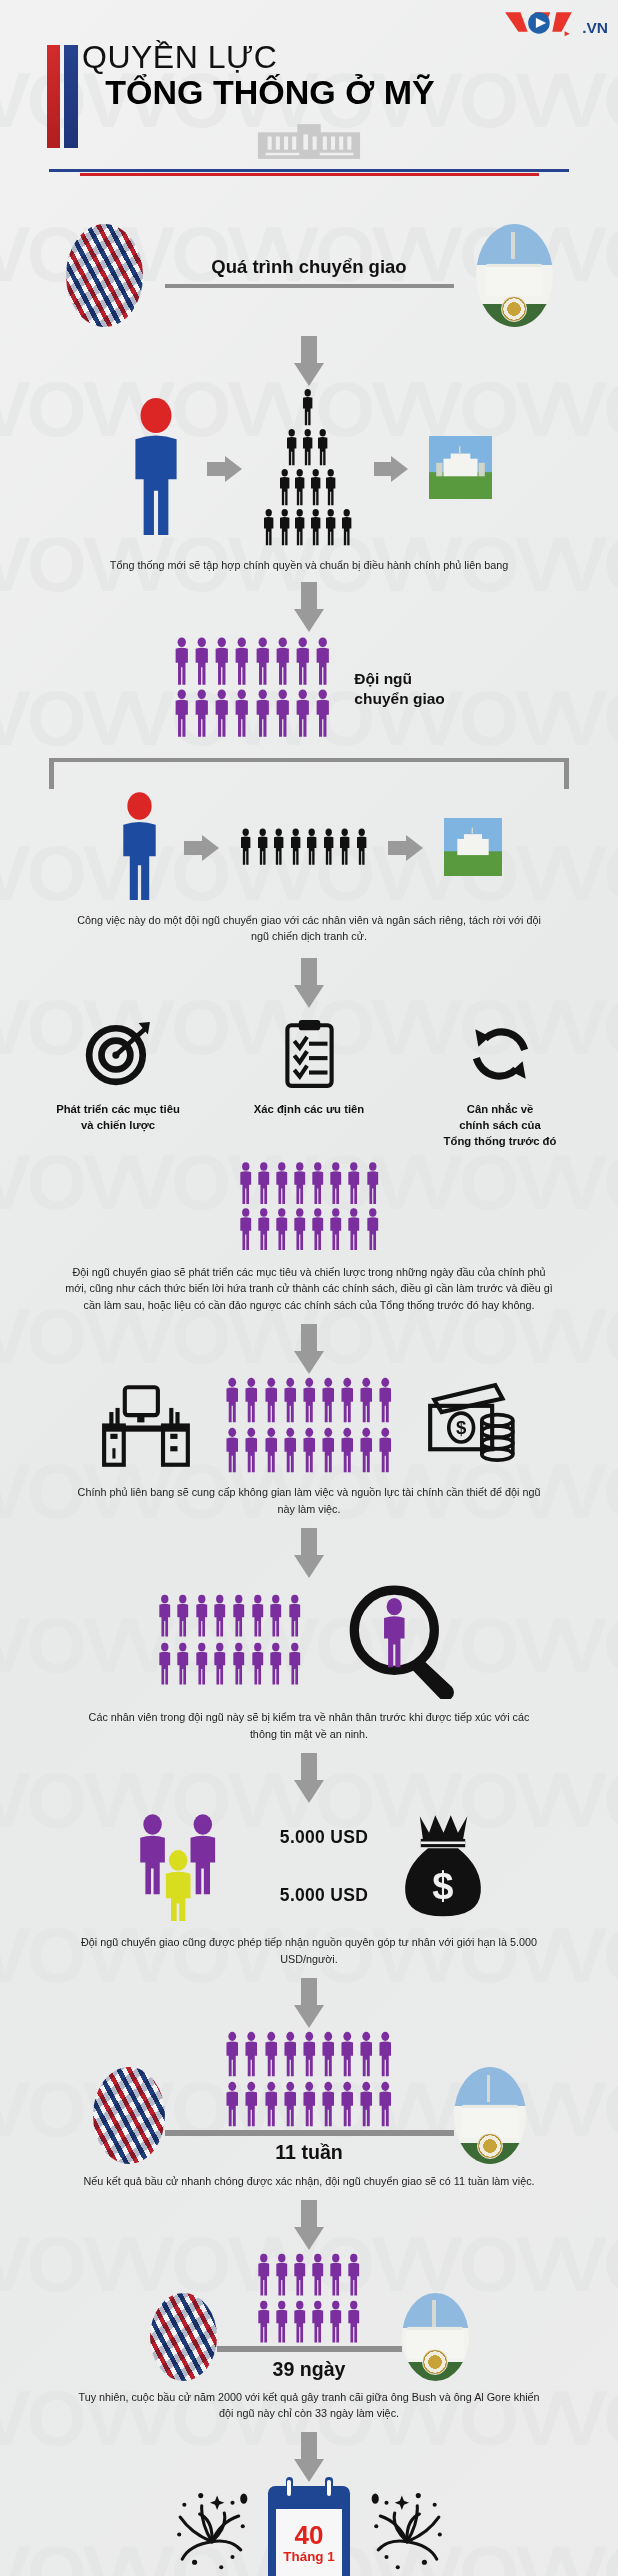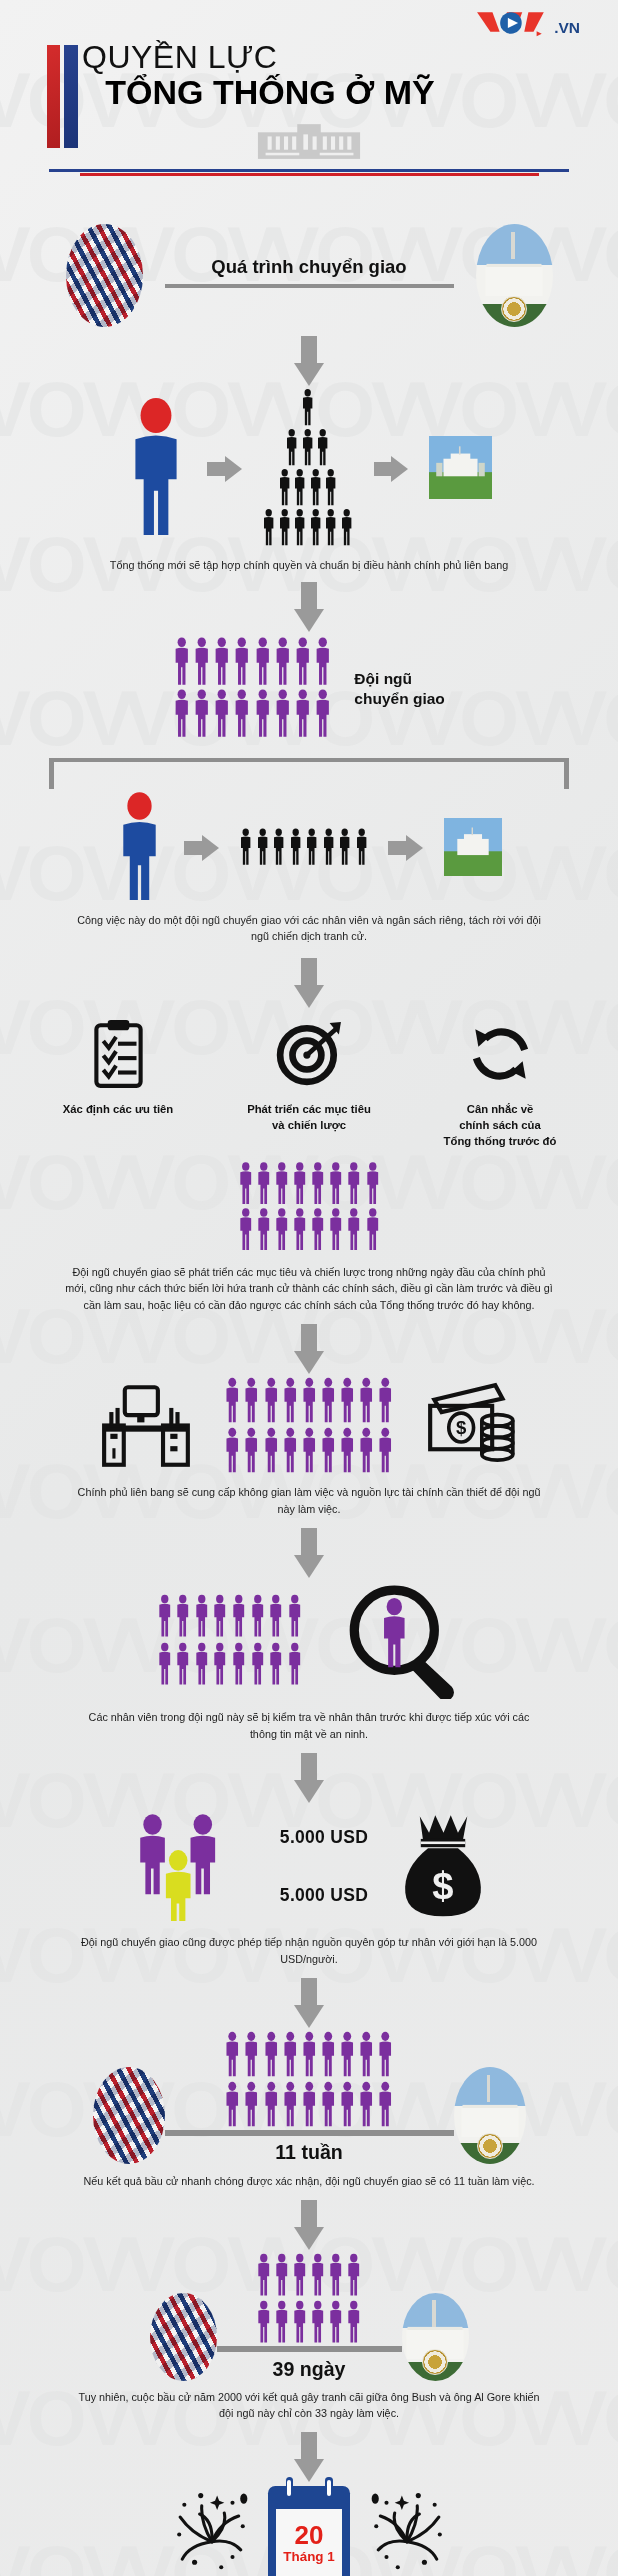--- a/index.html
+++ b/index.html
@@ -46,21 +46,21 @@
   }
   .flagbars{
     position:absolute;
     left:47px; top:45px;
     display:flex; gap:4.1px;
   }
   .flagbars i{display:block;width:13.4px;height:103px;}
   .bar-red{background:linear-gradient(160deg,#d42c2c,#b01e20);}
   .bar-blue{background:linear-gradient(160deg,#27428f,#1c3478);}
   .logo{
-    position:absolute; right:38px; top:9.3px;
+    position:absolute; right:10px; top:9.3px;
     display:flex; align-items:flex-end; gap:2.1px;
   }
   .logo svg{display:block;}
   .logo .vn{
     font-size:15.5px;font-weight:bold;color:#1d4586;
     letter-spacing:0;line-height:1;padding-bottom:3.1px;
   }
   .title-wrap{
     position:absolute; left:82px; top:41px; right:31px;
   }
@@ -644,47 +644,47 @@
           <div class="shaft"></div>
           <div class="head"></div>
         </div>
     </div>
 
     <div class="section">
       <div class="three-col">
 
         <div class="icol">
           <div class="glyph">
+            <svg width="67" height="67" viewBox="0 0 130 130">
+              <circle cx="60" cy="68" r="52" fill="none" stroke="#111" stroke-width="13"></circle>
+              <circle cx="60" cy="68" r="28" fill="none" stroke="#111" stroke-width="13"></circle>
+              <circle cx="60" cy="68" r="7" fill="#111"></circle>
+              <line x1="58" y1="70" x2="118" y2="16" stroke="#111" stroke-width="9"></line>
+              <path d="M104 6 L126 4 L122 28 Z" fill="#111"></path>
+            </svg>
+          </div>
+          <div class="lbl" id="task1"><span>Phát triển các mục tiêu</span><br><span>và chiến lược</span></div>
+        </div>
+
+        <div class="icol">
+          <div class="glyph">
             <svg width="57" height="72" viewBox="0 0 110 140">
               <rect x="12" y="14" width="86" height="118" rx="8" fill="none" stroke="#111" stroke-width="8"></rect>
               <rect x="34" y="4" width="42" height="20" rx="6" fill="#111"></rect>
               <g stroke="#111" stroke-width="8" fill="none" stroke-linecap="square">
                 <polyline points="28,48 36,58 48,40"></polyline>
                 <line x1="58" y1="50" x2="86" y2="50"></line>
                 <polyline points="28,76 36,86 48,68"></polyline>
                 <line x1="58" y1="78" x2="86" y2="78"></line>
                 <polyline points="28,104 36,114 48,96"></polyline>
                 <line x1="58" y1="106" x2="86" y2="106"></line>
               </g>
             </svg>
           </div>
           <div class="lbl" id="task2"><span>Xác định các ưu tiên</span></div>
-        </div>
-
-        <div class="icol">
-          <div class="glyph">
-            <svg width="67" height="67" viewBox="0 0 130 130">
-              <circle cx="60" cy="68" r="52" fill="none" stroke="#111" stroke-width="13"></circle>
-              <circle cx="60" cy="68" r="28" fill="none" stroke="#111" stroke-width="13"></circle>
-              <circle cx="60" cy="68" r="7" fill="#111"></circle>
-              <line x1="58" y1="70" x2="118" y2="16" stroke="#111" stroke-width="9"></line>
-              <path d="M104 6 L126 4 L122 28 Z" fill="#111"></path>
-            </svg>
-          </div>
-          <div class="lbl" id="task1"><span>Phát triển các mục tiêu</span><br><span>và chiến lược</span></div>
         </div>
 
         <div class="icol">
           <div class="glyph">
             <svg width="67" height="72" viewBox="0 0 130 140">
               <path d="M35 40 A48 52 0 0 1 112 62" fill="none" stroke="#111" stroke-width="14"></path>
               <path d="M16 22 L44 36 L22 56 Z" fill="#111"></path>
               <path d="M95 100 A48 52 0 0 1 18 78" fill="none" stroke="#111" stroke-width="14"></path>
               <path d="M114 118 L86 104 L108 84 Z" fill="#111"></path>
             </svg>
@@ -1254,21 +1254,21 @@
         </span>
 
         <span class="cal">
           <span class="ring l">
               <i></i>
             </span>
           <span class="ring r">
               <i></i>
             </span>
           <span class="sheet">
-            <span class="d">20</span>
+            <span class="d">40</span>
             <span class="m">Tháng 1</span>
           </span>
         </span>
 
         <span>
           <svg width="82" height="88" viewBox="0 0 160 170" style="transform:scaleX(-1);">
             <g stroke="#111" stroke-width="6" fill="none" stroke-linecap="round">
               <path d="M80 100 q-40 -16 -62 -48"></path>
                 <path d="M80 100 q-22 -36 -20 -70"></path>
               <path d="M80 100 q16 -38 52 -50"></path>

